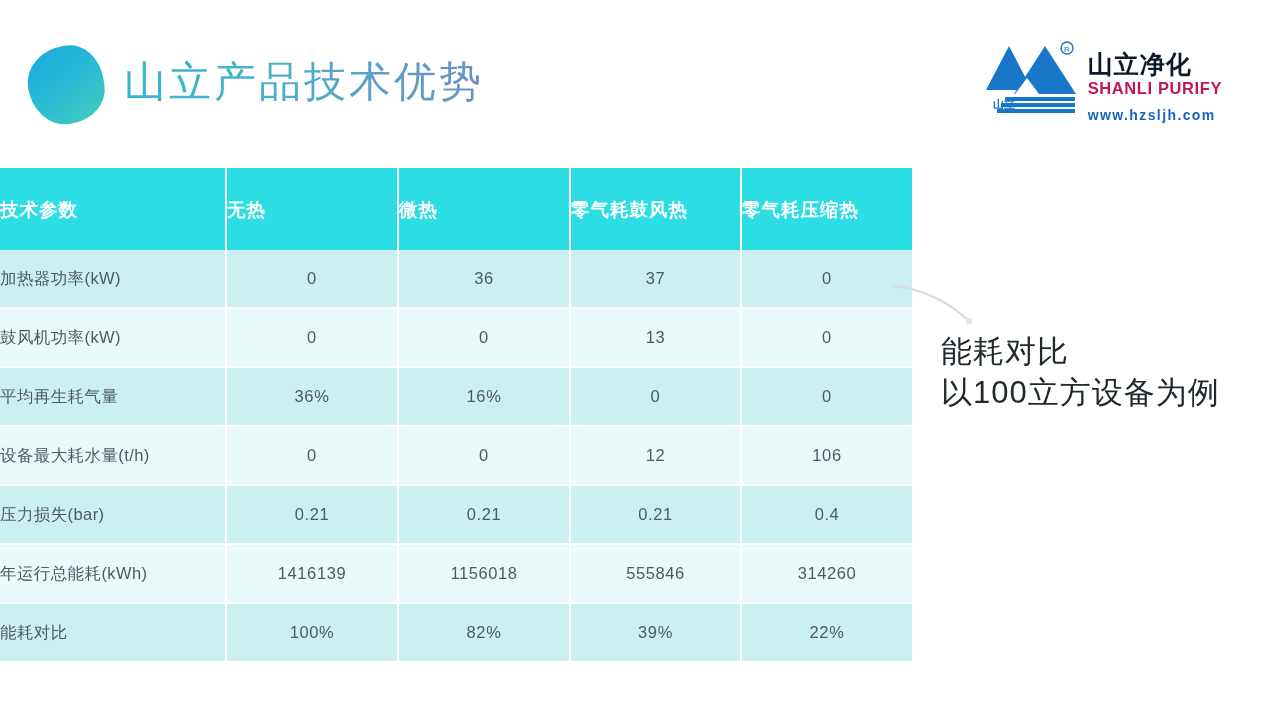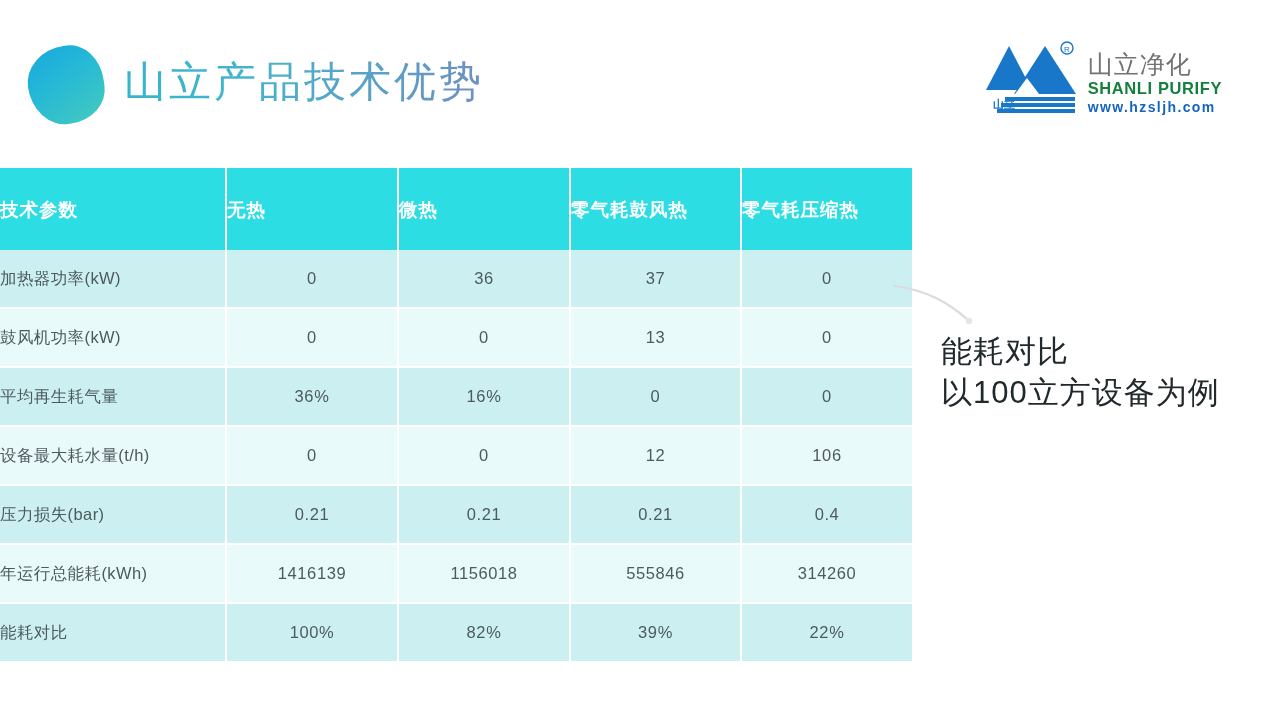--- a/index.html
+++ b/index.html
@@ -68,36 +68,36 @@
     height: 78px;
   }
   .logo-mark svg { display: block; }
   .logo-words {
     padding-top: 14px;
     line-height: 1;
   }
   .logo-cn {
     font-family: "Liberation Serif", "DejaVu Serif", serif;
     font-size: 25px;
-    font-weight: 400;
-    color: #737373;
+    font-weight: 700;
+    color: #0f172a;
     letter-spacing: 1px;
     white-space: nowrap;
   }
   .logo-en {
     margin-top: 3px;
     font-family: "Liberation Sans", sans-serif;
     font-size: 16.5px;
     font-weight: 700;
-    color: #15803d;
+    color: #be185d;
     letter-spacing: 0.6px;
     white-space: nowrap;
   }
   .logo-url {
-    margin-top: 3px;
+    margin-top: 11px;
     font-family: "Liberation Sans", sans-serif;
     font-size: 14px;
     font-weight: 700;
     color: #1565c0;
     letter-spacing: 1.4px;
     white-space: nowrap;
   }
 
   
   #table {

